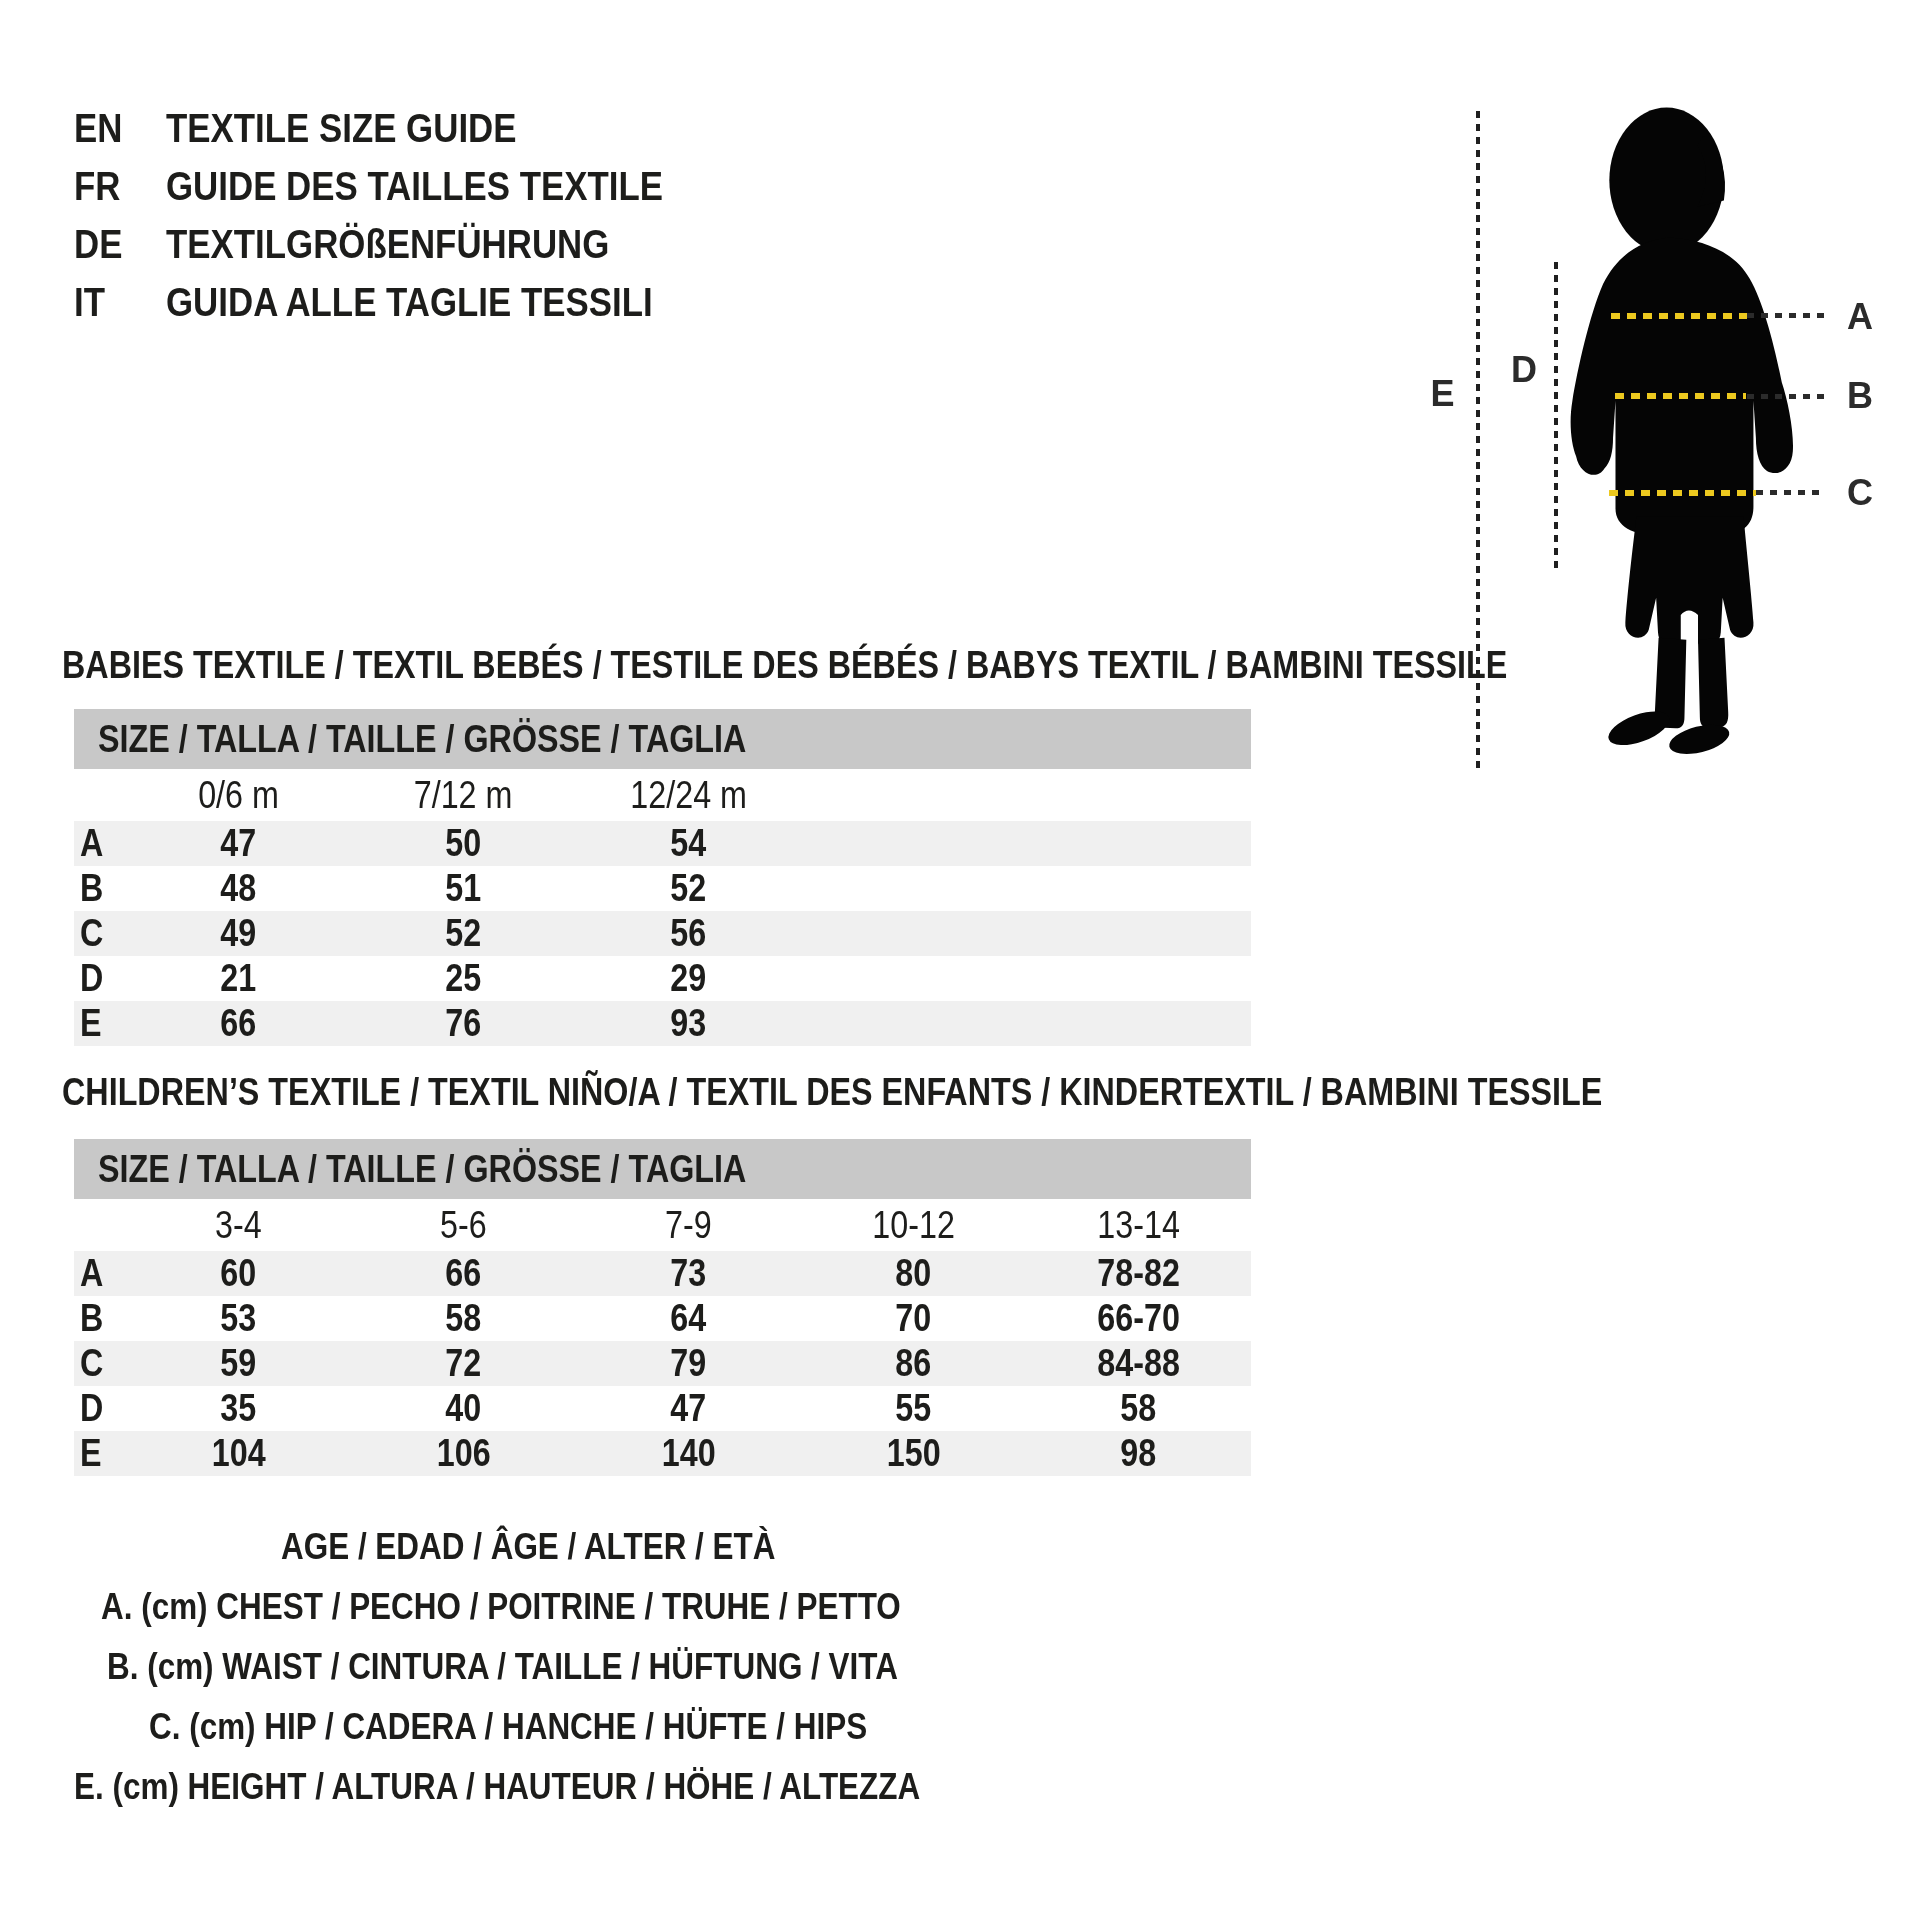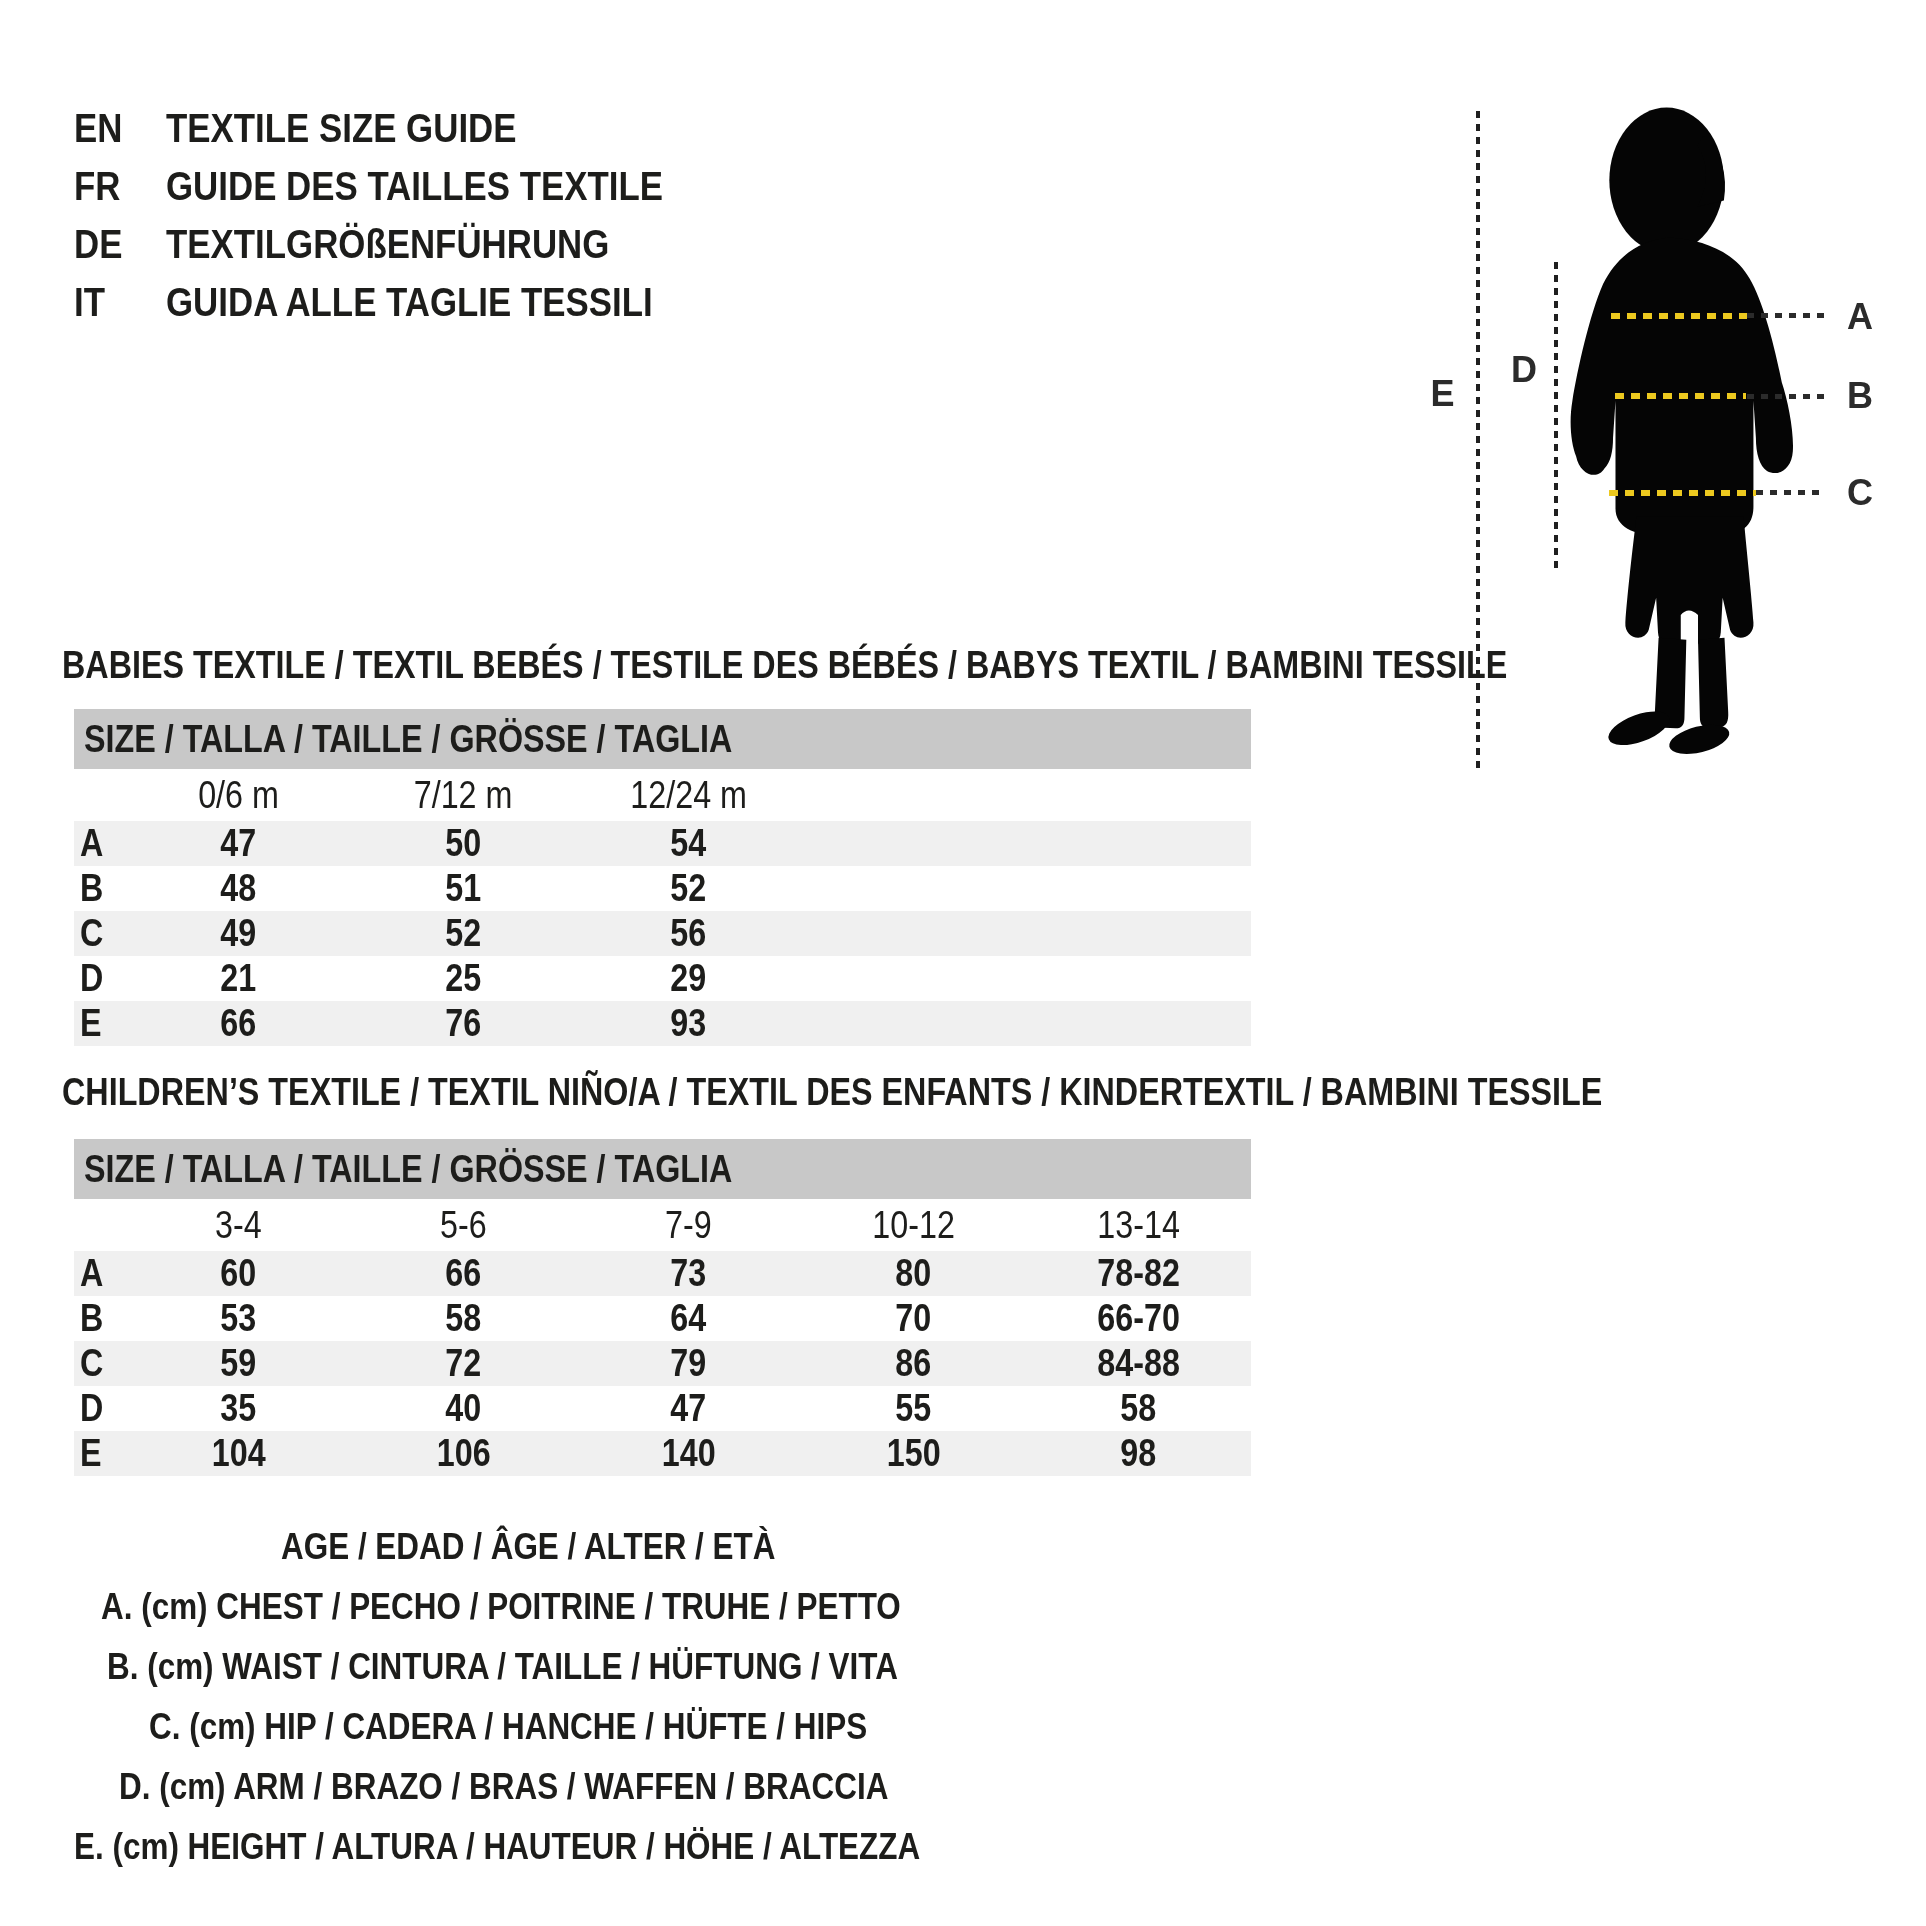--- a/index.html
+++ b/index.html
@@ -23,21 +23,21 @@
   .hdash-y{position:absolute;height:5.5px;
     background-image:repeating-linear-gradient(to right,#edc91f 0 9.2px,transparent 9.2px 16px);}
   .hdash-k{position:absolute;height:5px;
     background-image:repeating-linear-gradient(to right,#2b2b2b 0 7.4px,transparent 7.4px 14px);}
   .fig-label{position:absolute;font-size:36px;font-weight:700;color:#2b2b2b;line-height:36px;}
   .fig-svg{position:absolute;left:148px;top:12.3px;width:234px;height:641px;overflow:visible;}
 
   
   .section-title{position:absolute;left:62px;font-size:38px;font-weight:700;line-height:39px;}
   .size-table{position:absolute;left:74px;width:1177px;}
-  .size-bar{height:60px;background:#c8c8c8;display:flex;align-items:center;padding-left:10px;box-sizing:border-box;
+  .size-bar{height:60px;background:#c8c8c8;display:flex;align-items:center;padding-left:24px;box-sizing:border-box;
     font-size:38px;font-weight:700;}
   .col-head-row{display:flex;height:52px;align-items:center;font-size:38px;font-weight:400;}
   .t-row{display:flex;height:45px;align-items:center;font-size:38px;font-weight:700;}
   .t-row.shaded{background:#f0f0f0;}
   .cell-label{width:52px;padding-left:6.2px;box-sizing:border-box;text-align:left;}
   .cell{width:225px;text-align:center;}
 
   
   .legend{position:absolute;left:74px;top:1517px;}
   .legend-line{height:60px;display:flex;align-items:center;font-size:37px;font-weight:700;justify-content:center;}
@@ -239,19 +239,16 @@
   <div class="legend-line">
       <span class="cx-l">A. (cm) CHEST / PECHO / POITRINE / TRUHE / PETTO</span>
     </div>
   <div class="legend-line">
       <span class="cx-l">B. (cm) WAIST / CINTURA / TAILLE / HÜFTUNG / VITA</span>
     </div>
   <div class="legend-line">
       <span class="cx-l">C. (cm) HIP / CADERA / HANCHE / HÜFTE / HIPS</span>
     </div>
   <div class="legend-line">
-      <span class="cx-l">D. (cm) ARM / BRAZO / BRAS / WAFFEN / BRACCIA</span>
-    </div>
-  <div class="legend-line">
       <span class="cx-l">E. (cm) HEIGHT / ALTURA / HAUTEUR / HÖHE / ALTEZZA</span>
     </div>
 </div>
 
 
 </body></html>

